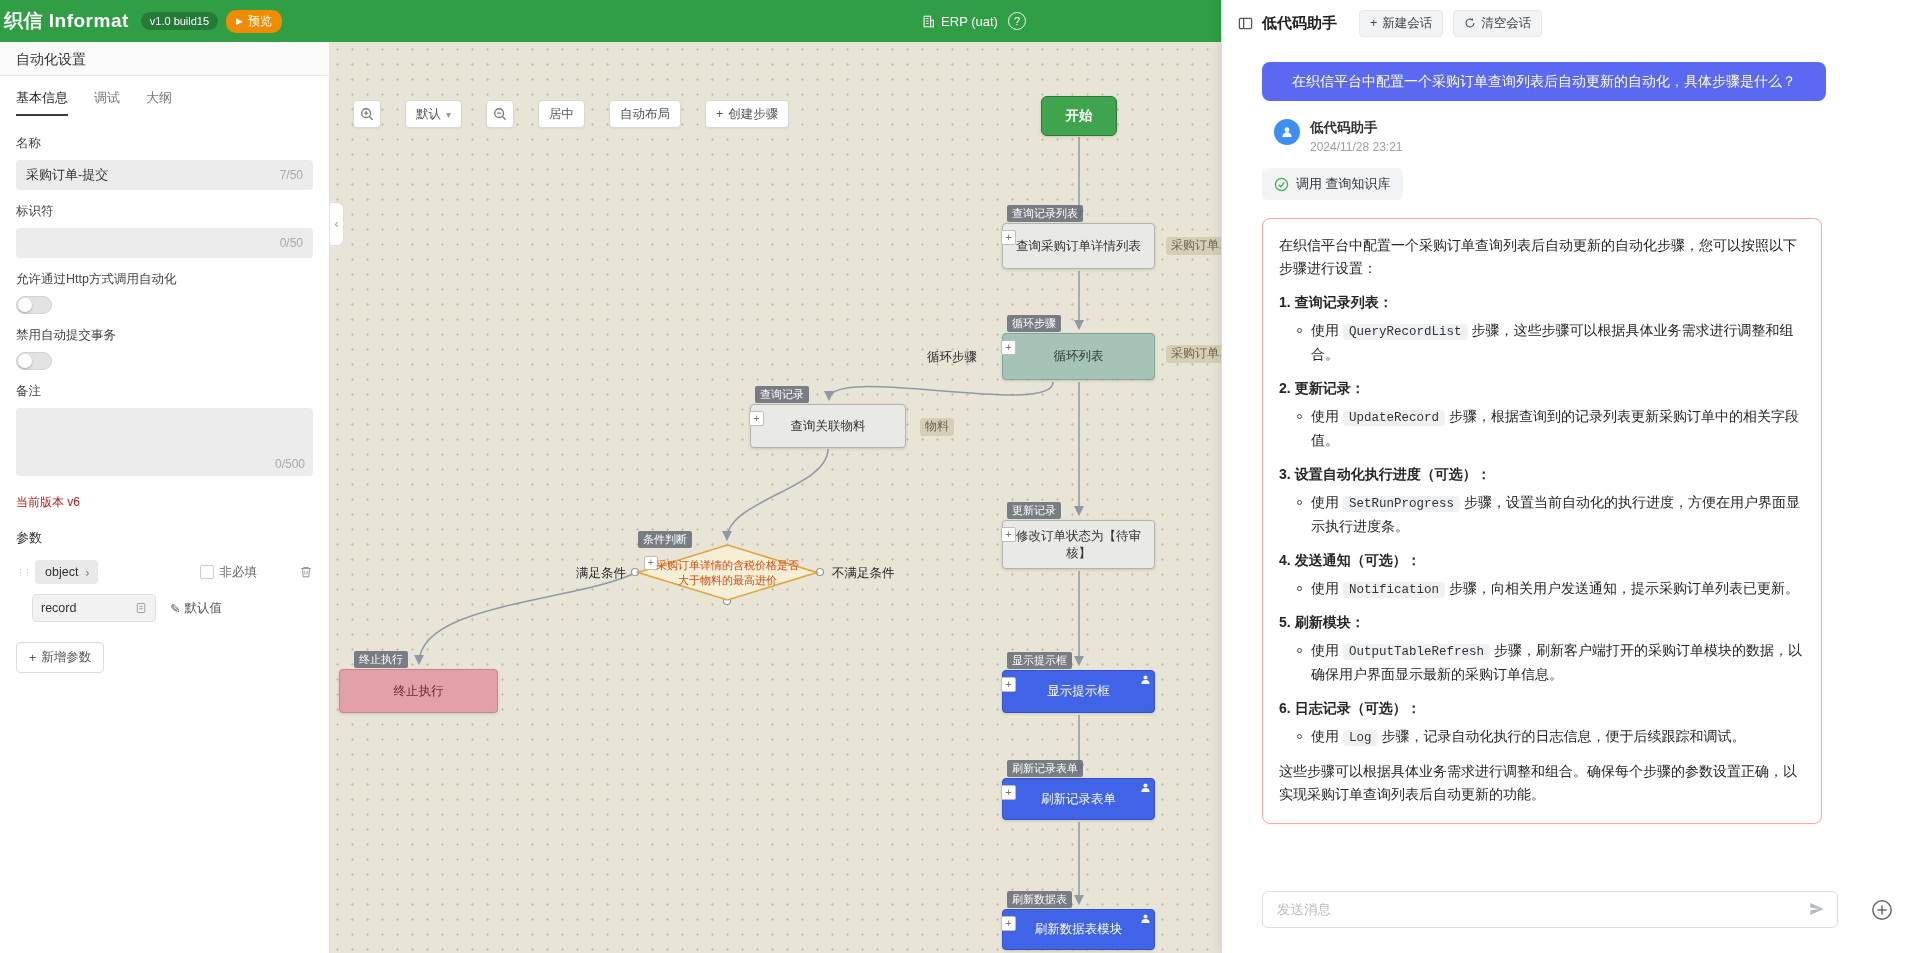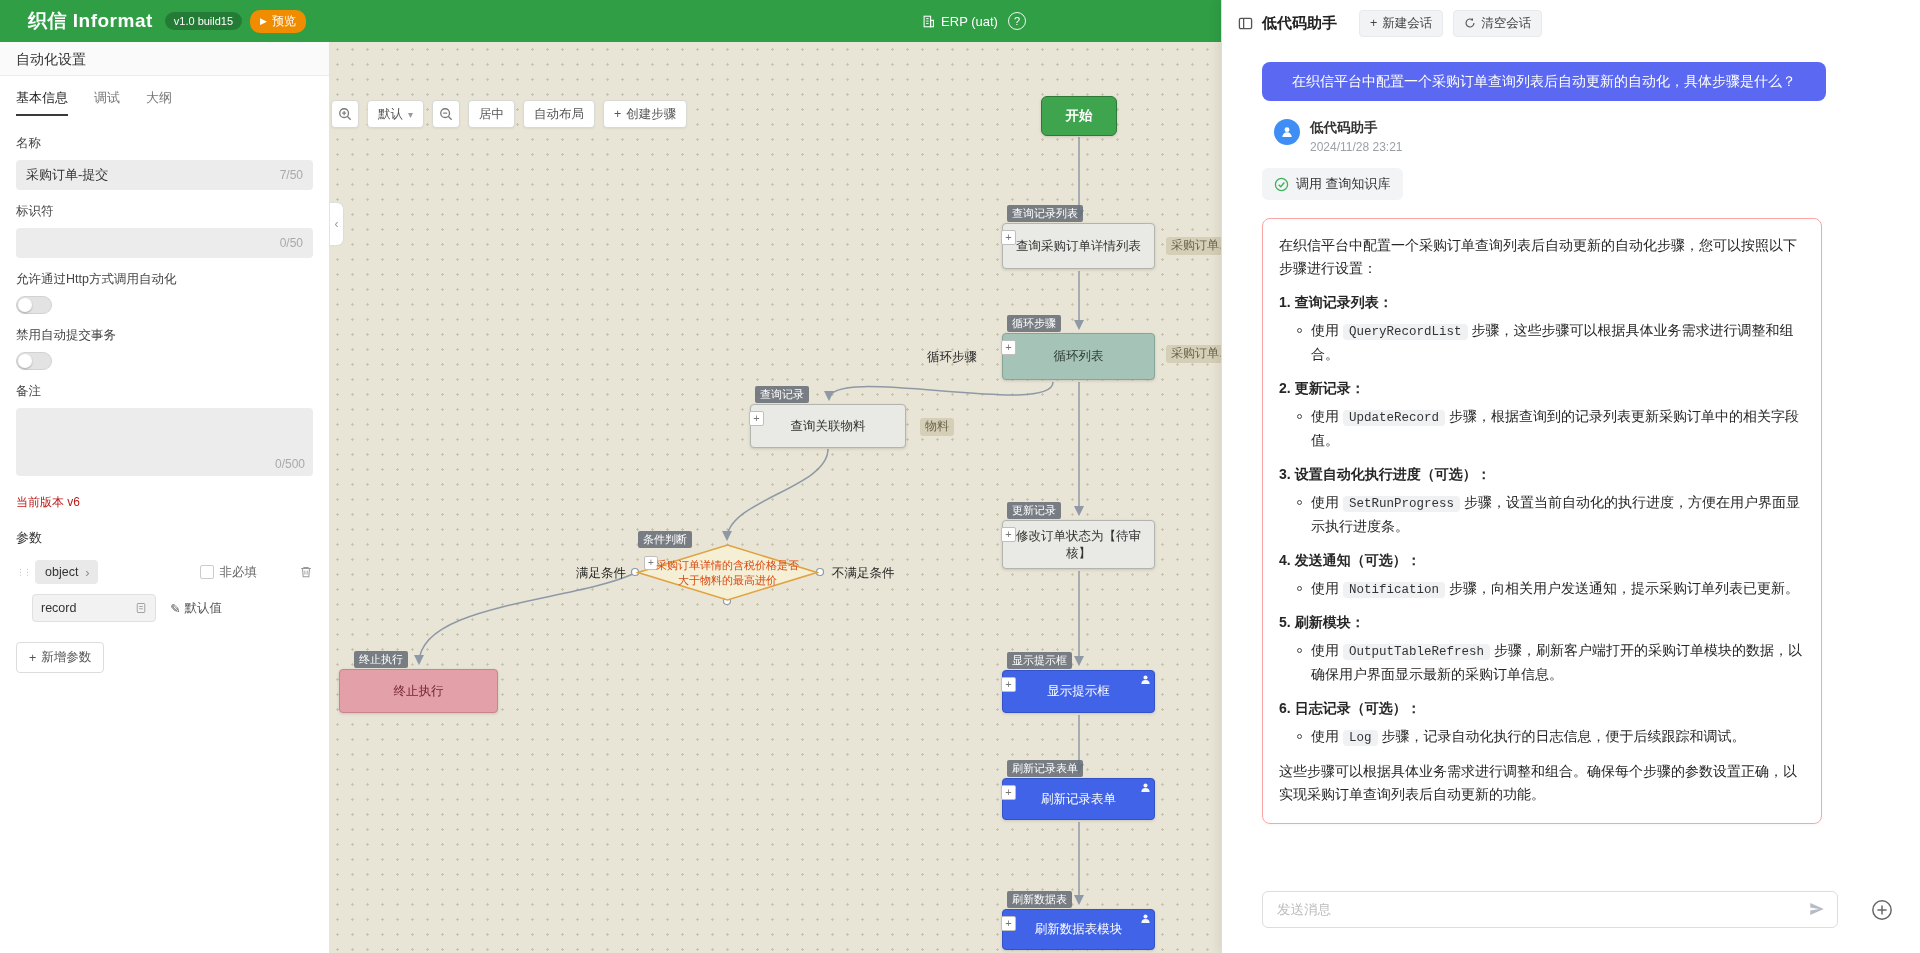--- a/index.html
+++ b/index.html
@@ -1,21 +1,21 @@
 <!DOCTYPE html>
 <html><head>
 <meta charset="utf-8">
 <style>
   * { margin:0; padding:0; box-sizing:border-box; }
   html,body { width:1920px; height:953px; overflow:hidden; }
   body { position:relative; font-family:"Liberation Sans","DejaVu Sans",sans-serif; background:#fff; color:#333; }
 
   
   .topbar { position:absolute; left:0; top:0; width:1221px; height:42px; background:#2f9e44; display:flex; align-items:center; z-index:5; }
-  .logo { margin-left:28px; font-size:19px; font-weight:bold; color:#fff; letter-spacing:.5px; white-space:nowrap; }
+  .logo { margin-left:4px; font-size:19px; font-weight:bold; color:#fff; letter-spacing:.5px; white-space:nowrap; }
   .version-badge { margin-left:12px; background:rgba(0,0,0,.22); color:#fff; font-size:11px; padding:3px 9px; border-radius:10px; white-space:nowrap; }
   .preview-btn { margin-left:8px; background:#f08c00; border:none; color:#fff; font-size:12px; padding:3px 10px; border-radius:10px; display:flex; align-items:center; gap:5px; cursor:pointer; }
   .preview-btn .play { font-size:9px; }
   .env { position:absolute; left:960px; transform:translateX(-50%); top:0; height:42px; display:flex; align-items:center; gap:6px; color:#fff; font-size:13px; white-space:nowrap; }
   .help-circle { position:absolute; left:1008px; top:12px; width:18px; height:18px; border:1px solid rgba(255,255,255,.9); border-radius:50%; color:#fff; font-size:11px; display:flex; align-items:center; justify-content:center; }
 
   
   .left-panel { position:absolute; top:42px; left:0; width:330px; bottom:0; background:#fff; border-right:1px solid #e3e3e3; z-index:4; }
   .lp-header { height:34px; line-height:34px; padding:0 16px; font-size:14px; color:#333; background:#fafafa; border-bottom:1px solid #ececec; }
   .lp-tabs { display:flex; gap:26px; padding:13px 16px 9px; }
@@ -43,21 +43,21 @@
   .cb-label { margin-left:6px; font-size:12.5px; color:#666; }
   .trash-btn { margin-left:42px; background:none; border:none; cursor:pointer; display:flex; }
   .param-row2 { display:flex; align-items:center; margin:10px 0 0 16px; }
   .record-input { width:124px; height:28px; background:#f2f2f2; border:1px solid #e0e0e0; border-radius:4px; display:flex; align-items:center; padding:0 8px; font-size:12.5px; color:#333; }
   .record-input .doc { margin-left:auto; display:flex; }
   .default-link { margin-left:14px; font-size:12.5px; color:#555; display:flex; align-items:center; gap:4px; cursor:pointer; }
   .add-param-btn { margin-top:20px; display:inline-flex; align-items:center; gap:5px; border:1px solid #dcdcdc; background:#fff; border-radius:4px; padding:6px 12px; font-size:12.5px; color:#555; cursor:pointer; }
 
   
   .canvas { position:absolute; top:42px; left:330px; width:891px; bottom:0; background-color:#e9e5d6; background-image:radial-gradient(#c9c3ad 1.1px, transparent 1.3px); background-size:15px 15px; overflow:hidden; z-index:1; }
-  .fc-toolbar { position:absolute; left:1px; top:58px; display:flex; gap:8px; z-index:6; }
+  .fc-toolbar { position:absolute; left:23px; top:58px; display:flex; gap:24px; z-index:6; }
   .tb-btn { height:28px; background:#fff; border:1px solid #d8d8d4; border-radius:4px; font-size:12.5px; color:#555; display:flex; align-items:center; gap:5px; padding:0 10px; cursor:pointer; box-shadow:0 1px 2px rgba(0,0,0,.06); }
   .tb-btn.icon-only { width:28px; padding:0; justify-content:center; }
   .collapse-tab { position:absolute; left:0; top:160px; width:14px; height:44px; background:#fff; border:1px solid #ddd; border-left:none; border-radius:0 7px 7px 0; display:flex; align-items:center; justify-content:center; color:#999; font-size:12px; cursor:pointer; z-index:6; }
   .edges { position:absolute; left:0; top:0; z-index:1; }
   .node { position:absolute; border-radius:4px; display:flex; align-items:center; justify-content:center; text-align:center; font-size:12.5px; line-height:1.35; box-shadow:0 1px 3px rgba(0,0,0,.15); z-index:3; padding:2px 6px; }
   .node.gray  { background:#e9e9e5; border:1px solid #b4b4ae; color:#333; }
   .node.green { background:#3fa44e; border:1px solid #2c7a36; color:#fff; font-size:13.5px; font-weight:bold; border-radius:6px; }
   .node.teal  { background:#a6c3b8; border:1px solid #84a598; color:#2c3b34; }
   .node.red   { background:#e3a0a8; border:1px solid #c9848f; color:#732633; }
   .node.blue  { background:#4063e8; border:1px solid #3352c7; color:#fff; }

